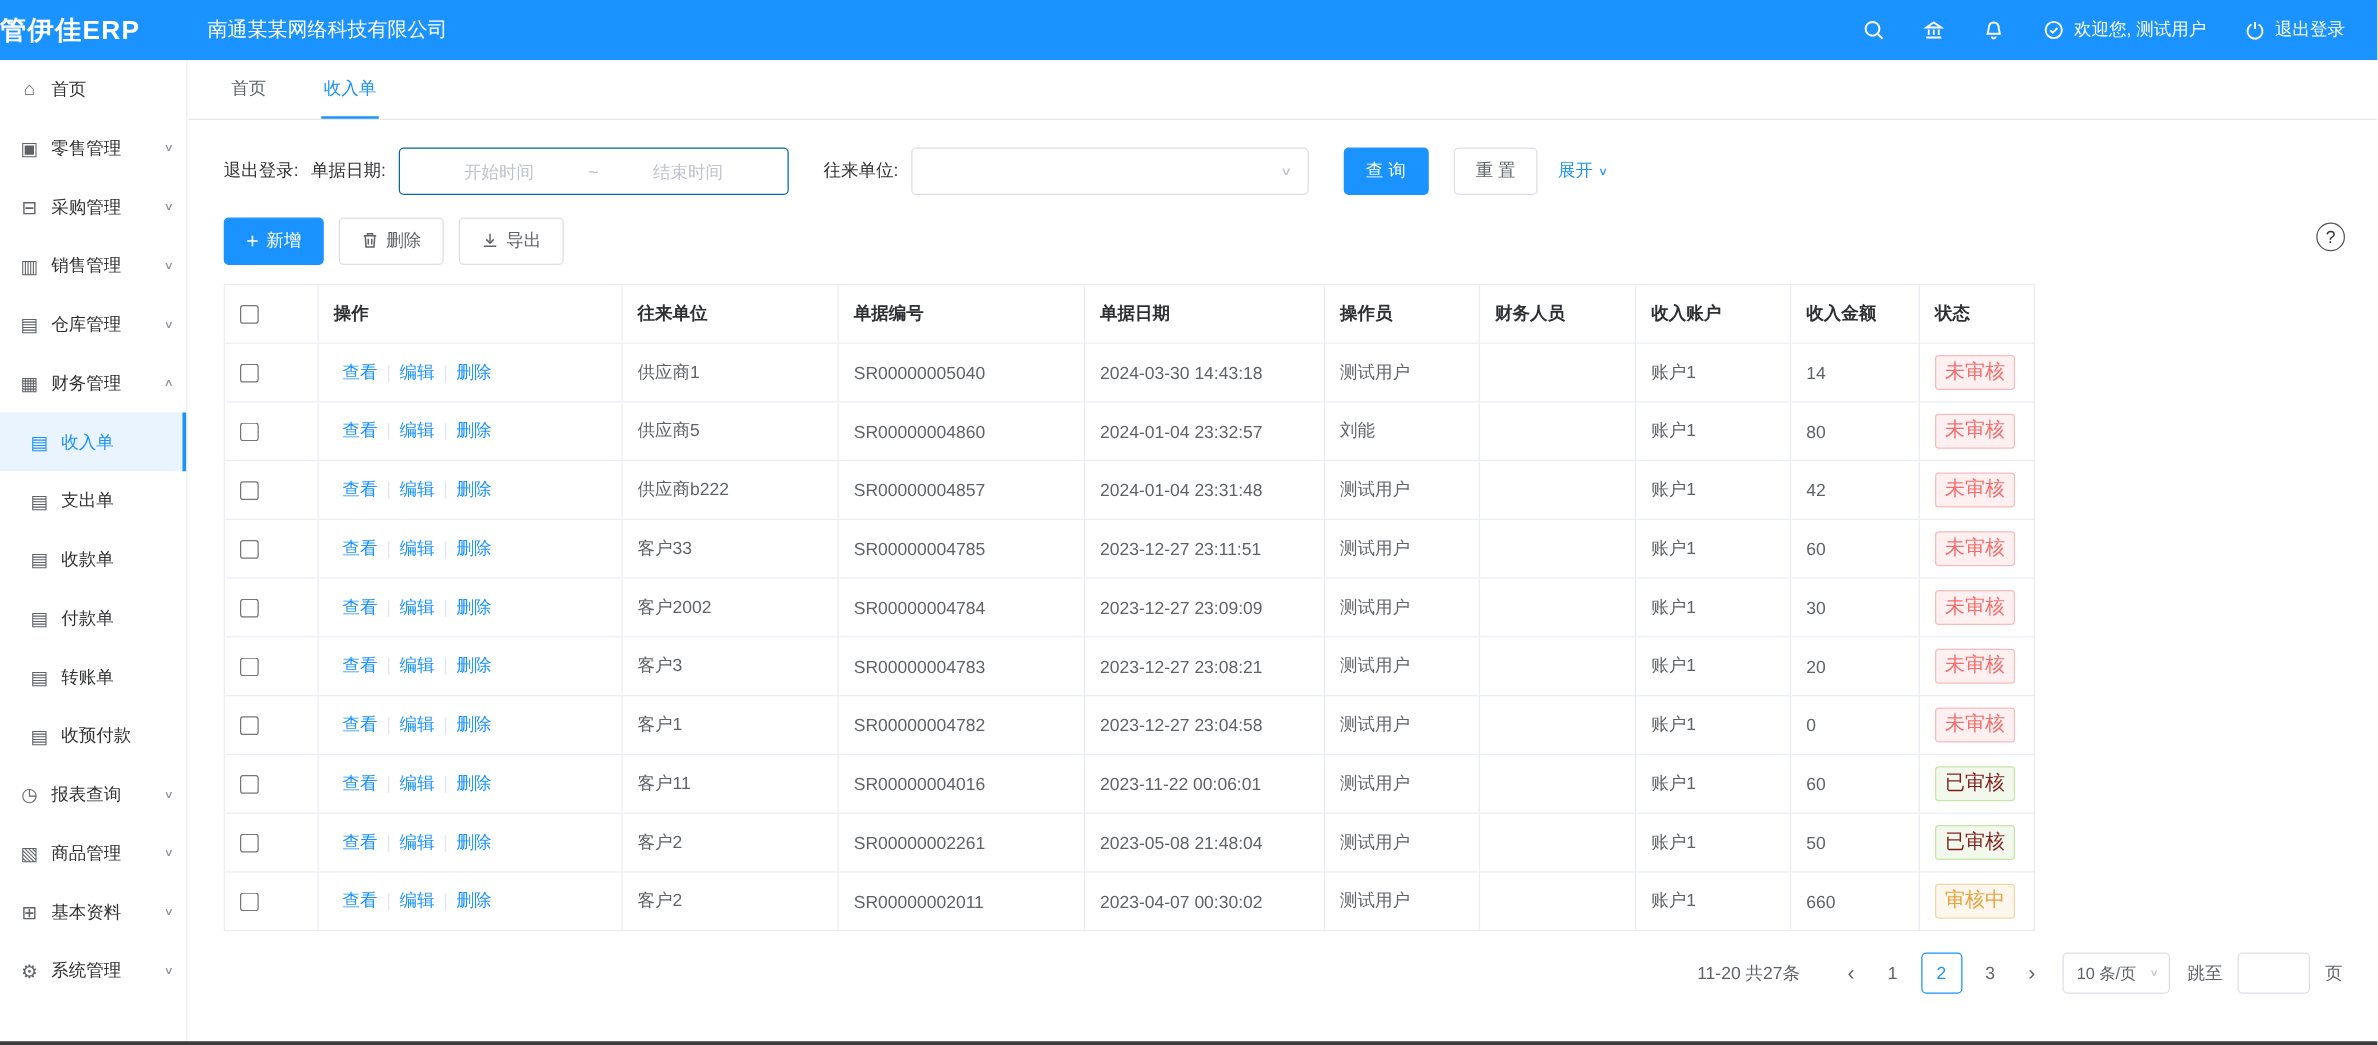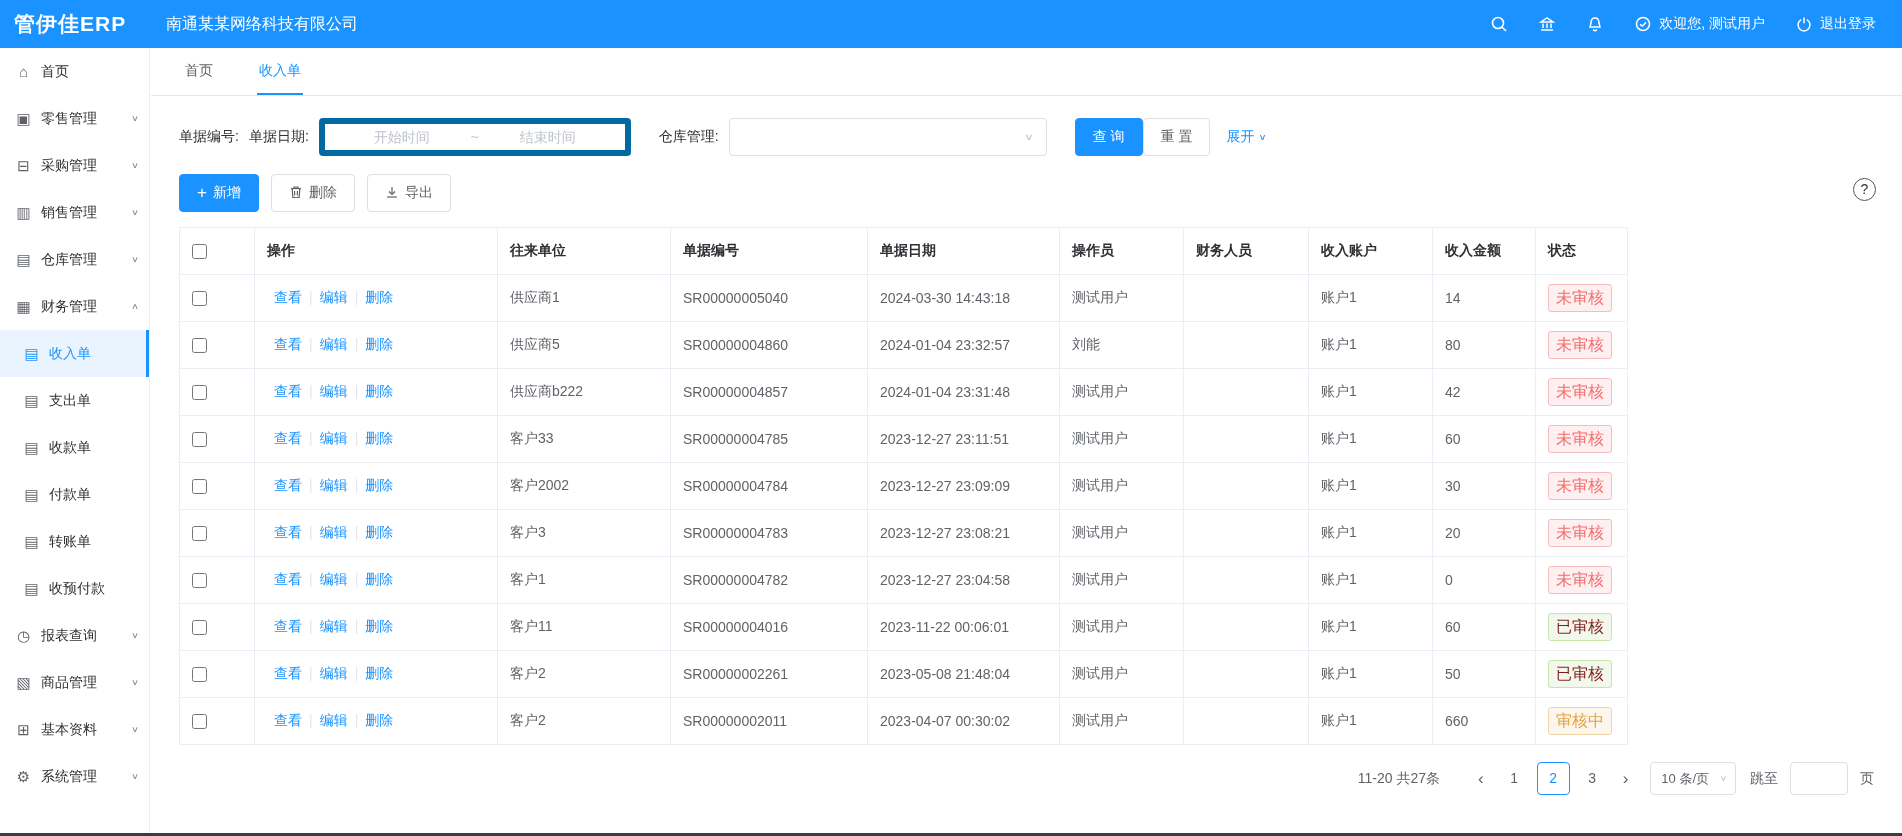--- a/index.html
+++ b/index.html
@@ -1,20 +1,20 @@
 <!DOCTYPE html>
 <html><head>
 <meta charset="utf-8">
 <style>
 *{box-sizing:border-box;margin:0;padding:0}
 html,body{width:1902px;height:836px}
 body{font-family:"Liberation Sans","DejaVu Sans",sans-serif;font-size:14px;color:#303133;background:#fff;overflow:hidden;position:relative}
 
 .topbar{position:absolute;top:0;left:0;width:1902px;height:48px;background:#1a92ff;display:flex;align-items:center;color:#fff;z-index:5}
-.logo{width:150px;padding-left:14px;font-size:21px;font-weight:bold;letter-spacing:1px;white-space:nowrap}
+.logo{width:150px;font-size:21px;font-weight:bold;letter-spacing:1px;white-space:nowrap}
 .company{font-size:16px;margin-left:16px}
 .top-right{margin-left:auto;display:flex;align-items:center;gap:30px;padding-right:26px}
 .top-icon{display:flex;align-items:center;cursor:pointer}
 .top-user,.top-logout{display:flex;align-items:flex-start;gap:7px;font-size:14px;cursor:pointer;white-space:nowrap}
 
 .sidebar{position:absolute;top:48px;left:0;bottom:0;width:150px;background:#fff;border-right:1px solid #ededed;overflow:hidden}
 .side-item,.side-sub{height:47px;display:flex;align-items:center;gap:9px;cursor:pointer;color:#303133;font-size:14px}
 .side-item{padding:0 10px 0 15px}
 .side-sub{padding:0 10px 0 23px;position:relative}
 .side-icon{width:17px;text-align:center;color:#5f6368;font-size:15px;flex:none}
@@ -26,27 +26,27 @@
 .main{position:absolute;top:48px;left:151px;right:0;bottom:0;background:#fff}
 .tabbar{height:48px;border-bottom:1px solid #e7e7e7;display:flex;align-items:stretch;padding-left:32px;gap:42px}
 .tab{display:flex;align-items:center;color:#5f6368;cursor:pointer;border-bottom:2px solid transparent;padding:0 2px}
 .tab.active{color:#1a92ff;border-bottom-color:#1a92ff}
 
 .filters{display:flex;align-items:center;padding:22px 0 0 28px}
 .flabel{color:#303133;margin-right:10px;white-space:nowrap}
 .finput{width:282px;height:38px;border:1px solid #dcdfe6;border-radius:4px;padding:0 12px;font-size:14px;color:#303133;outline:none;font-family:inherit}
 .finput::placeholder,.daterange input::placeholder{color:#bfc4cc}
 .f-gap{margin-right:28px}
-.daterange{width:312px;height:38px;border:6px solid #0369a1;border-radius:4px;display:flex;align-items:center;padding:0 8px;color:#bfc4cc;margin-right:28px}
+.daterange{width:312px;height:38px;border:1px solid #0369a1;border-radius:4px;display:flex;align-items:center;padding:0 8px;color:#bfc4cc;margin-right:28px}
 .daterange input{flex:1;border:none;outline:none;text-align:center;font-size:14px;min-width:0;font-family:inherit}
 .fselect{width:318px;height:38px;border:1px solid #dcdfe6;border-radius:4px;position:relative;margin-right:28px;cursor:pointer}
 .sel-arrow{position:absolute;right:12px;top:50%;transform:translateY(-50%) scaleY(.7);color:#bfc4cc;font-size:13px}
 .btn{height:38px;padding:0 17px;border:1px solid #dcdfe6;border-radius:4px;background:#fff;font-size:14px;color:#5f6368;display:inline-flex;align-items:center;gap:6px;cursor:pointer;font-family:inherit;white-space:nowrap}
 .btn-primary{background:#1a92ff;border-color:#1a92ff;color:#fff}
-.filters .btn-primary{margin-right:0}
+.filters .btn-primary{margin-right:20px}
 .expand-link{color:#1a92ff;margin-left:16px;cursor:pointer;display:inline-flex;gap:4px;align-items:center;text-decoration:none}
 .chev{font-size:11px;transform:scaleY(.8)}
 
 .toolbar{display:flex;align-items:center;gap:12px;padding:18px 0 0 28px;position:relative}
 .plus{font-size:17px;line-height:1;margin-top:-2px}
 .help{position:absolute;right:26px;top:22px;width:23px;height:23px;border:1.5px solid #555;border-radius:50%;text-align:center;line-height:20px;font-size:14px;color:#333;cursor:pointer}
 
 .grid{width:1380px;margin:15px 0 0 28px;border-collapse:collapse;table-layout:fixed}
 .grid th,.grid td{border:1px solid #ebeef5;height:47px;padding:0 12px;font-size:14px;text-align:left;white-space:nowrap;overflow:hidden;text-overflow:ellipsis}
 .grid th{color:#2e3033;font-weight:bold;background:#fff}
@@ -198,28 +198,28 @@
     </div>
   </div>
 
 <div class="main">
   <div class="tabbar" id="tabbar">
       <div class="tab">首页</div>
       <div class="tab active">收入单</div>
     </div>
 
   <div class="filters">
-    <span class="flabel">单据编号:</span>
+    <span class="flabel">退出登录:</span>
     <span class="flabel">单据日期:</span>
     <div class="daterange">
       <input placeholder="开始时间" style="">
       <span>~</span>
       <input placeholder="结束时间" style="">
     </div>
-    <span class="flabel">仓库管理:</span>
+    <span class="flabel">往来单位:</span>
     <div class="fselect">
       <span class="sel-arrow">∨</span>
     </div>
     <button class="btn btn-primary">查 询</button>
     <button class="btn">重 置</button>
     <a class="expand-link">
       <span>展开</span>
       <span class="chev">∨</span>
     </a>
   </div>

